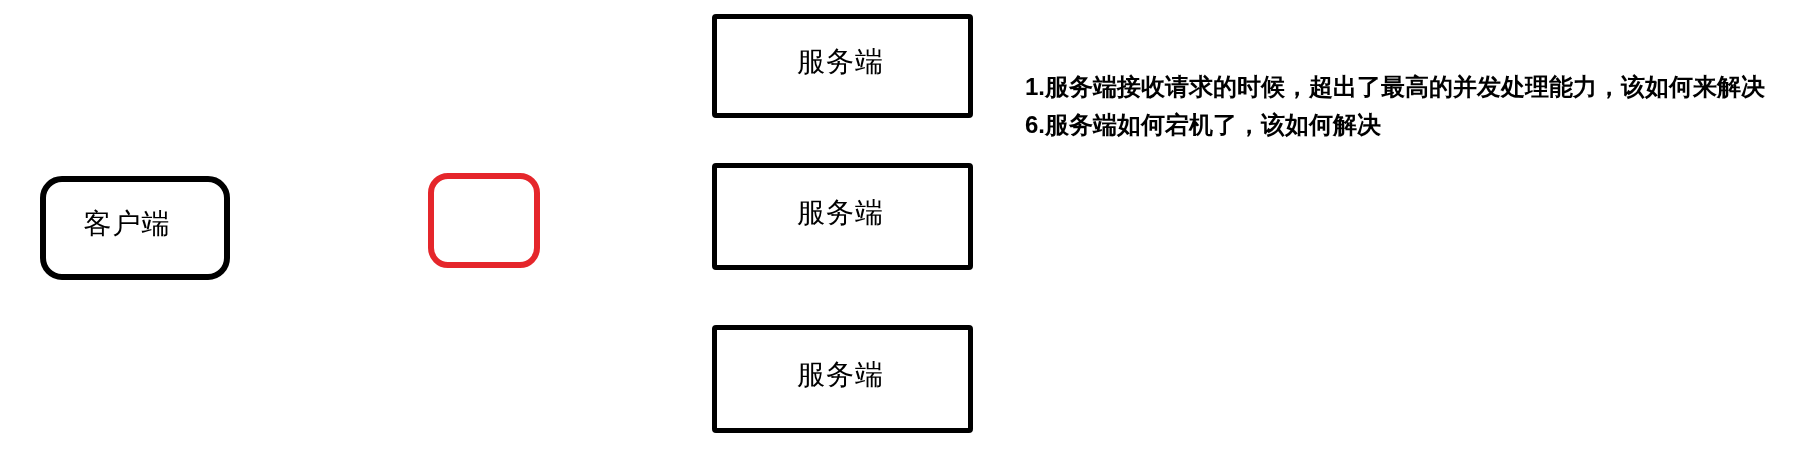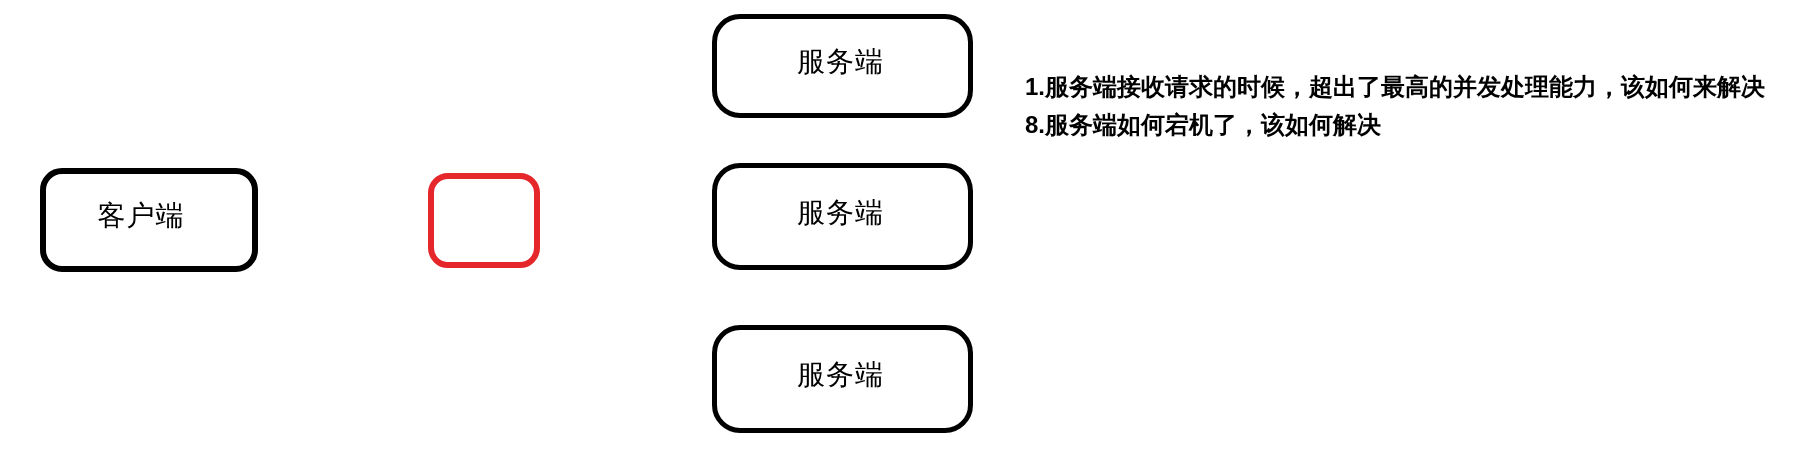--- a/index.html
+++ b/index.html
@@ -31,39 +31,39 @@
   }
   .shape-label {
     font-size: 28px;
     color: var(--text-color);
     letter-spacing: 1px;
     white-space: nowrap;
     transform: translate(-8px, -4px);
   }
   .client {
     left: 40px;
-    top: 168px;
-    width: 218px;
+    top: 176px;
+    width: 190px;
     height: 104px;
     border: 6px solid var(--stroke-black);
     border-radius: 22px;
   }
   .redbox {
     left: 428px;
     top: 173px;
     width: 112px;
     height: 95px;
     border: 6px solid var(--highlight-red);
     border-radius: 20px;
   }
   .server {
     left: 712px;
     width: 261px;
     border: 5px solid var(--stroke-black);
-    border-radius: 28px;
+    border-radius: 4px;
     padding-left: 12px;
   }
   .server1 { top: 14px;  height: 104px; }
   .server2 { top: 163px; height: 107px; }
   .server3 { top: 325px; height: 108px; }
   .notes {
     position: absolute;
     left: 1025px;
     top: 68px;
     width: 778px;
@@ -96,16 +96,16 @@
   <div class="shape server server2">
     <span class="shape-label">服务端</span>
   </div>
 
   <div class="shape server server3">
     <span class="shape-label">服务端</span>
   </div>
 
   <div class="notes">
     <div class="note-line">1.服务端接收请求的时候，超出了最高的并发处理能力，该如何来解决</div>
-    <div class="note-line">8.服务端如何宕机了，该如何解决</div>
+    <div class="note-line">6.服务端如何宕机了，该如何解决</div>
   </div>
 
 </div>
 
 </body></html>

